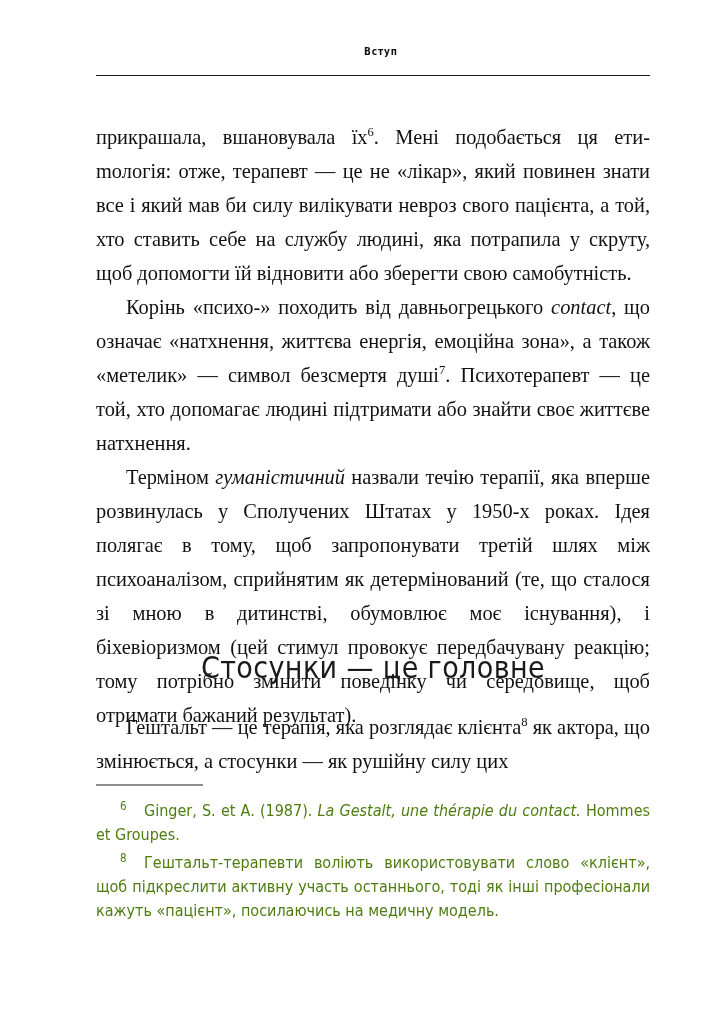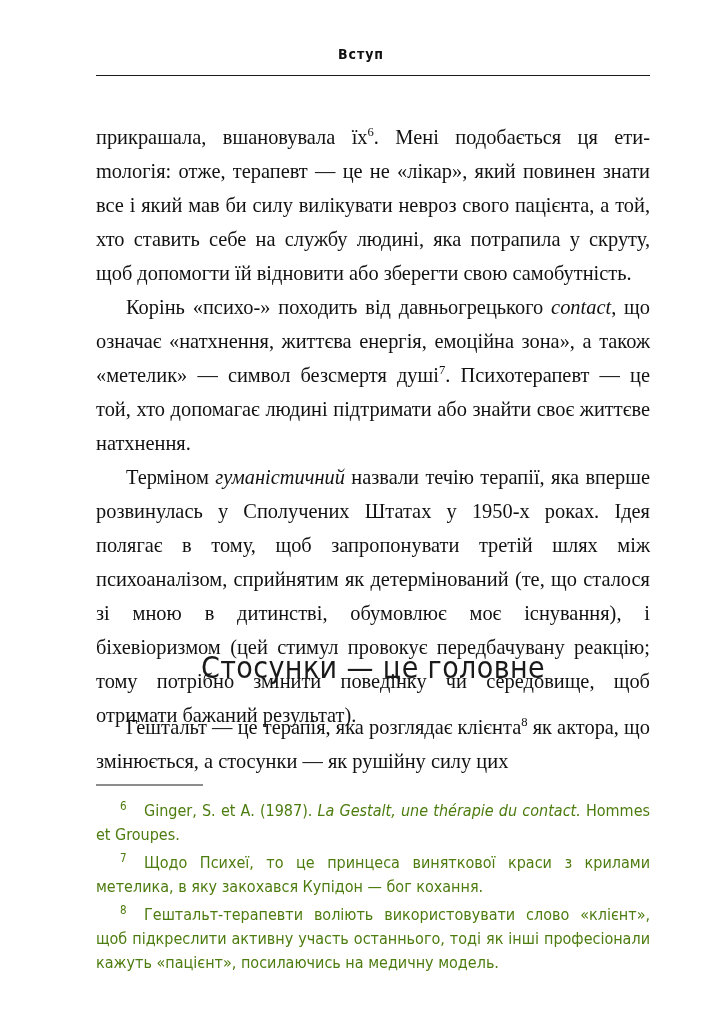--- a/index.html
+++ b/index.html
@@ -14,26 +14,26 @@
     background: #ffffff;
     margin: 0 auto;
     overflow: hidden;
     box-sizing: border-box;
   }
 
   
   .running-head {
     position: absolute;
     top: 46px;
-    left: 84px;
+    left: 104px;
     width: 554px;
     text-align: center;
     font-family: "DejaVu Sans Condensed", "Liberation Sans Narrow", "Liberation Sans", sans-serif;
     font-weight: 700;
-    font-size: 14px;
+    font-size: 10px;
     letter-spacing: 0.9px;
     color: #111111;
   }
   .header-rule {
     position: absolute;
     top: 75px;
     left: 96px;
     width: 554px;
     height: 1.4px;
     background: #1a1a1a;
@@ -170,21 +170,18 @@
     <p class="body">Гештальт — це терапія, яка розглядає клієнта<sup>8</sup> як ак­тора, що змінюється, а стосунки — як рушійну силу цих</p>
   </div>
 
   <div class="fn-rule"></div>
 
   <div class="footnotes">
     <p class="footnote">
       <span class="fn-marker">6</span><span>Ginger, S. et A. (1987). <i>La Gestalt, une thérapie du contact.</i> Hommes et Groupes.</span>
     </p>
     <p class="footnote">
-      <span class="fn-marker">7</span><span>Щодо Психеї, то це принцеса виняткової краси з крилами метелика, в яку закохався Купідон — бог кохання.</span>
-    </p>
-    <p class="footnote">
       <span class="fn-marker">8</span><span>Гештальт-терапевти воліють використовувати слово «клієнт», щоб під­креслити активну участь останнього, тоді як інші професіонали кажуть «пацієнт», посилаючись на медичну модель.</span>
     </p>
   </div>
 
 
 </div>
 
 </body></html>

